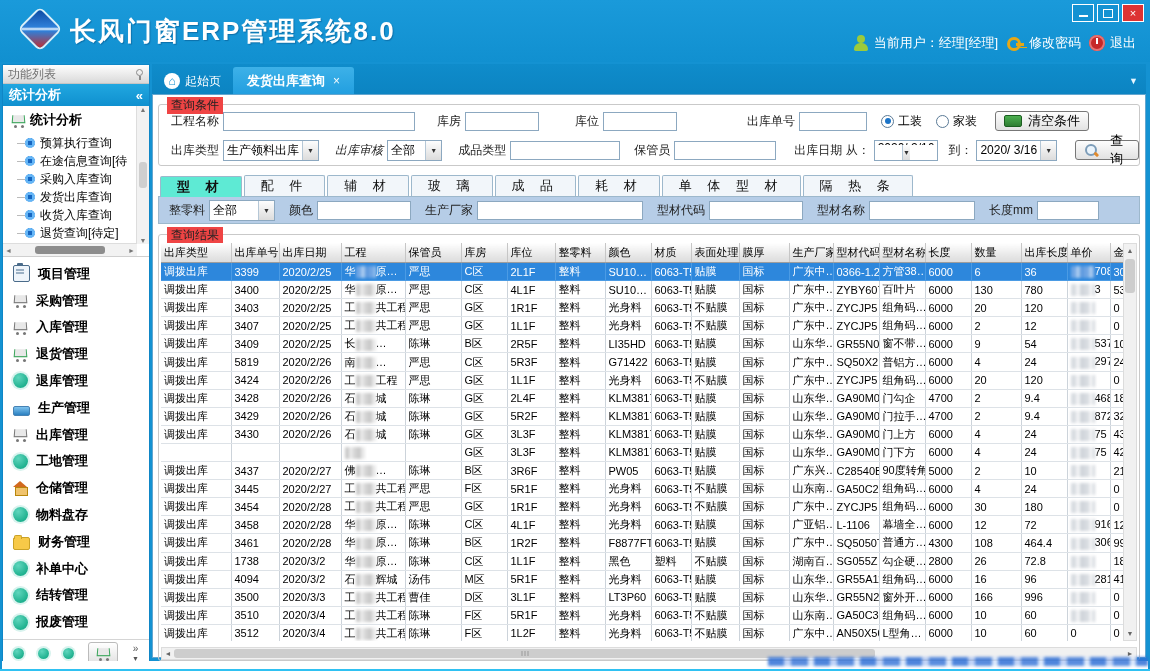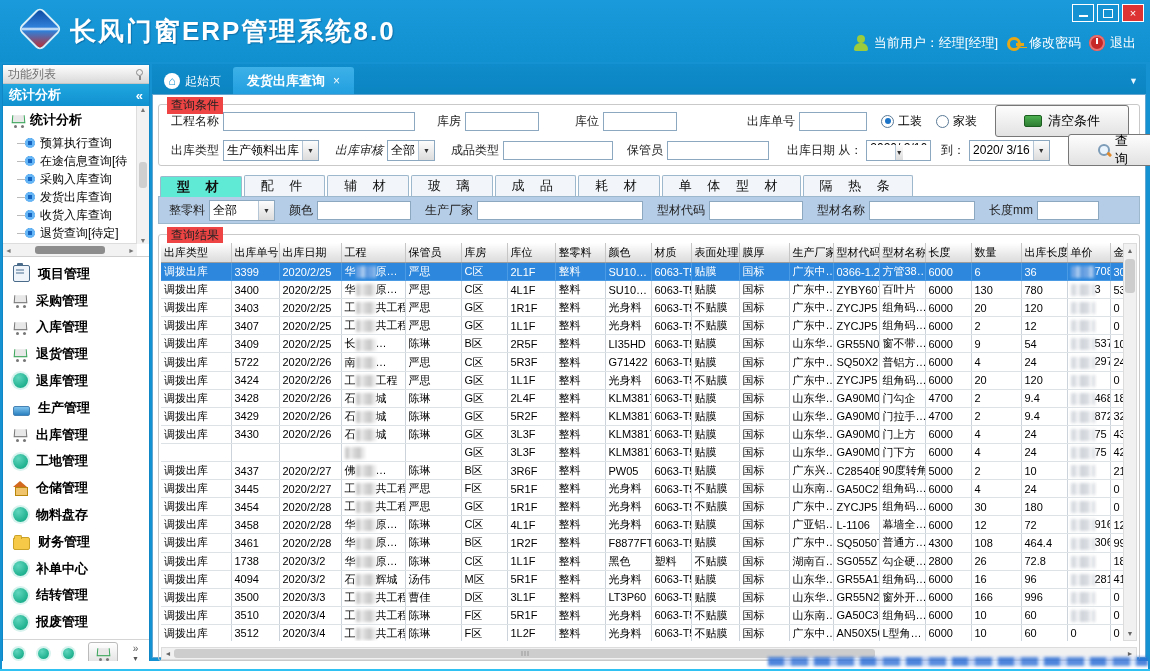--- a/index.html
+++ b/index.html
@@ -101,21 +101,21 @@
        font-family:inherit;}
   .combo{height:19px;border:1px solid #8ca8c0;background:#fff;display:inline-flex;align-items:center;
        margin-left:4px;font-size:12px;}
   .combo .val{flex:1;padding:0 3px;white-space:nowrap;overflow:hidden;}
   .combo .arrow{flex:0 0 15px;height:100%;background:linear-gradient(#fdfdfd,#dcdcdc);border-left:1px solid #b5c7d6;
        display:flex;align-items:center;justify-content:center;font-size:7px;color:#333;}
   .radio{display:inline-flex;align-items:center;gap:4px;margin-left:14px;}
   .rdot{width:11px;height:11px;border-radius:50%;border:1px solid #5a7a96;background:#fff;position:relative;}
   .rdot.on::after{content:"";position:absolute;left:2.5px;top:2.5px;width:6px;height:6px;border-radius:50%;background:#1b74c8;}
   .btn{display:inline-flex;align-items:center;gap:6px;border:1px solid #777;border-radius:3px;
-       background:linear-gradient(#fdfdfd,#e2e2e2);padding:2px 28px;font-size:13px;height:32px;}
+       background:linear-gradient(#fdfdfd,#e2e2e2);padding:2px 8px;font-size:13px;height:20px;}
   .ic-clear{width:16px;height:10px;background:linear-gradient(#4caf50,#2e7d32);border:1px solid #1b5e20;border-radius:2px;}
   .ic-zoom{position:relative;width:15px;height:15px;}
   .ic-zoom::before{content:"";position:absolute;left:1px;top:1px;width:8px;height:8px;border:2px solid #7c9cb8;
        border-radius:50%;background:#eaf4fc;}
   .ic-zoom::after{content:"";position:absolute;left:10px;top:10px;width:5px;height:2.5px;background:#e08a2e;
        transform:rotate(45deg);border-radius:1px;}
   
   .mat-tabs{display:flex;align-items:flex-end;height:22px;margin-top:8px;border-bottom:1px solid #9db8cc;padding-left:2px;}
   .mtab{padding:2px 16px;border:1px solid #9db8cc;border-bottom:none;background:#f2f6fa;margin-right:2px;
        font-size:13px;letter-spacing:6px;color:#111;border-radius:2px 2px 0 0;height:16px;line-height:16px;}
@@ -573,21 +573,21 @@
                 <td>GR55N02</td>
                 <td>窗不带…</td>
                 <td>6000</td>
                 <td>9</td>
                 <td>54</td>
                 <td><span class="blur price"></span>537</td>
                 <td>106</td>
               </tr>
               <tr>
                 <td>调拨出库</td>
-                <td>5722</td>
+                <td>5819</td>
                 <td>2020/2/26</td>
                 <td>南<span class="blur"></span>…</td>
                 <td>严思</td>
                 <td>C区</td>
                 <td>5R3F</td>
                 <td>整料</td>
                 <td>G71422</td>
                 <td>6063-T5</td>
                 <td>贴膜</td>
                 <td>国标</td>

